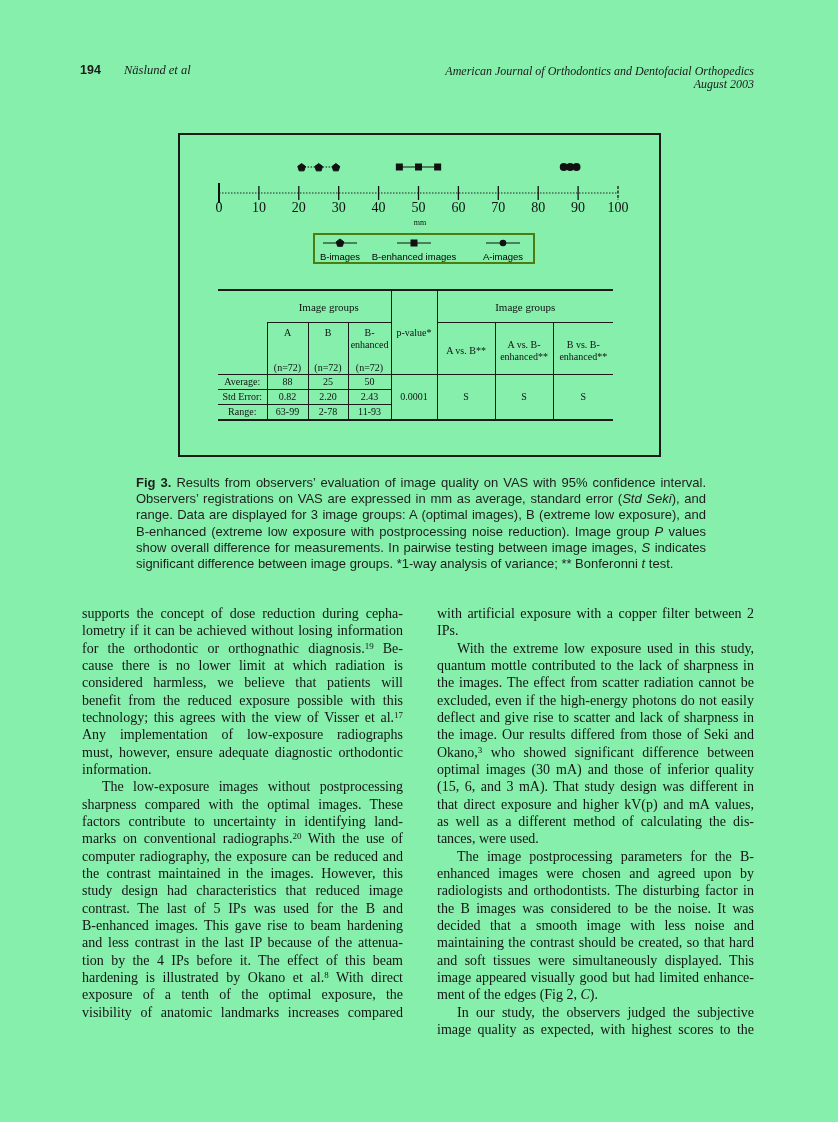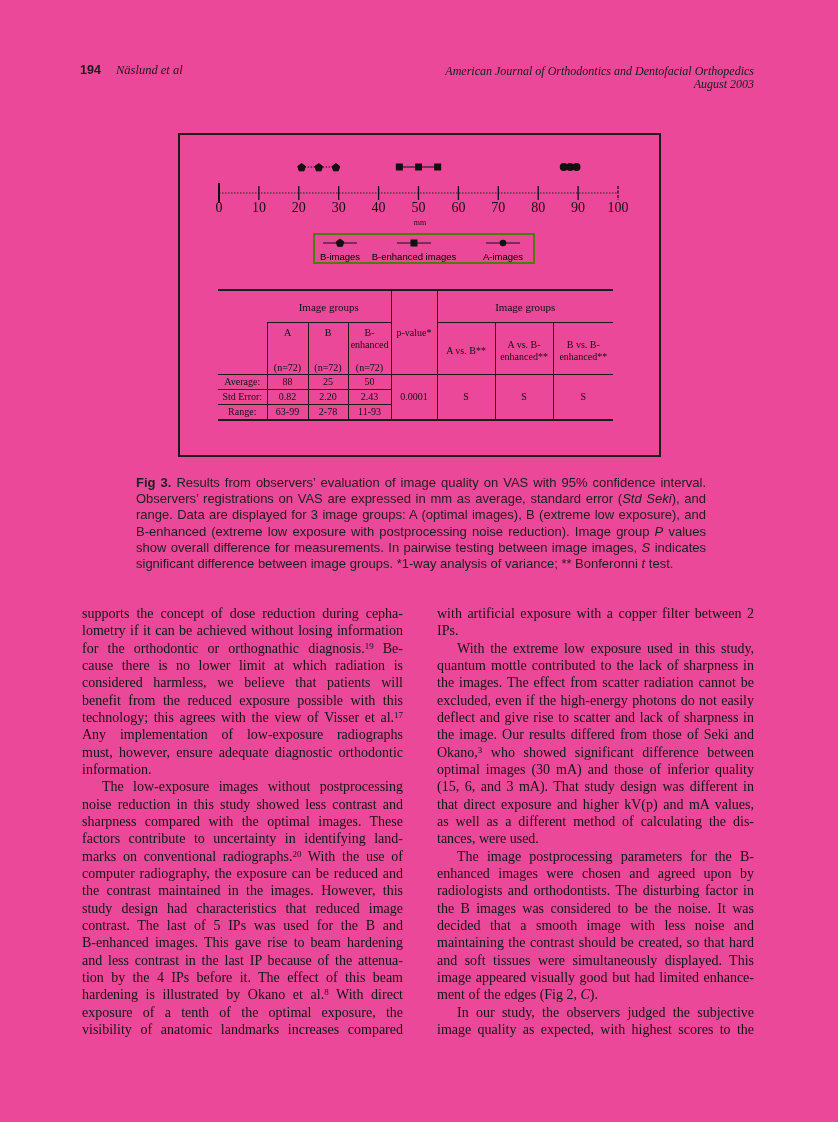--- a/index.html
+++ b/index.html
@@ -1,21 +1,21 @@
 <!DOCTYPE html>
 <html><head>
 <meta charset="utf-8">
 <style>
   html, body { margin: 0; padding: 0; background: #ffffff; }
   #page {
-    position: relative; width: 838px; height: 1122px; background: #ec4899;
+    position: relative; width: 838px; height: 1122px; background: #86efac;
     overflow: hidden; color: #141414; font-family: "Liberation Serif", serif;
   }
   .hdr-num { position: absolute; left: 80px; top: 63px; font: bold 12.5px/15px "Liberation Sans", sans-serif; color: #1a1a1a; }
-  .hdr-auth { position: absolute; left: 116px; top: 63px; font: italic 12.5px/15px "Liberation Serif", serif; color: #1a1a1a; }
+  .hdr-auth { position: absolute; left: 124px; top: 63px; font: italic 12.5px/15px "Liberation Serif", serif; color: #1a1a1a; }
   .hdr-journal { position: absolute; right: 84px; top: 64px; font: italic 12px/14px "Liberation Serif", serif; white-space: nowrap; color: #1a1a1a; }
   .hdr-date { position: absolute; right: 84px; top: 77px; font: italic 12px/14px "Liberation Serif", serif; white-space: nowrap; color: #1a1a1a; }
 
   .figbox { position: absolute; left: 178px; top: 133px; width: 483px; height: 324px; border: 2px solid #1a1a1a; box-sizing: border-box; }
   #chart-svg { position: absolute; left: 0; top: 0; width: 838px; height: 270px; overflow: visible; }
   .tick-label { position: absolute; top: 200px; width: 30px; text-align: center; font: 14px/16px "Liberation Serif", serif; color: #111; }
   .axis-unit { position: absolute; left: 405px; top: 218px; width: 30px; text-align: center; font: 8px/10px "Liberation Serif", serif; color: #111; }
 
   .legend { position: absolute; left: 313px; top: 233px; width: 222px; height: 31px; border: 2px solid #4d7c0f; box-sizing: border-box; }
   .leg-item { position: absolute; top: 2px; width: 96px; height: 26px; }
@@ -228,21 +228,20 @@
       <div class="jline"><span>lometry if it can be achieved without losing information</span></div>
       <div class="jline"><span>for the orthodontic or orthognathic diagnosis.</span><span class="sup">19</span><span> Be-</span></div>
       <div class="jline"><span>cause there is no lower limit at which radiation is</span></div>
       <div class="jline"><span>considered harmless, we believe that patients will</span></div>
       <div class="jline"><span>benefit from the reduced exposure possible with this</span></div>
       <div class="jline"><span>technology; this agrees with the view of Visser et al.</span><span class="sup">17</span></div>
       <div class="jline"><span>Any implementation of low-exposure radiographs</span></div>
       <div class="jline"><span>must, however, ensure adequate diagnostic orthodontic</span></div>
       <div class="jline end"><span>information.</span></div>
       <div class="jline indent"><span>The low-exposure images without postprocessing</span></div>
-      <div class="jline"><span>noise reduction in this study showed less contrast and</span></div>
       <div class="jline"><span>sharpness compared with the optimal images. These</span></div>
       <div class="jline"><span>factors contribute to uncertainty in identifying land-</span></div>
       <div class="jline"><span>marks on conventional radiographs.</span><span class="sup">20</span><span> With the use of</span></div>
       <div class="jline"><span>computer radiography, the exposure can be reduced and</span></div>
       <div class="jline"><span>the contrast maintained in the images. However, this</span></div>
       <div class="jline"><span>study design had characteristics that reduced image</span></div>
       <div class="jline"><span>contrast. The last of 5 IPs was used for the B and</span></div>
       <div class="jline"><span>B-enhanced images. This gave rise to beam hardening</span></div>
       <div class="jline"><span>and less contrast in the last IP because of the attenua-</span></div>
       <div class="jline"><span>tion by the 4 IPs before it. The effect of this beam</span></div>

